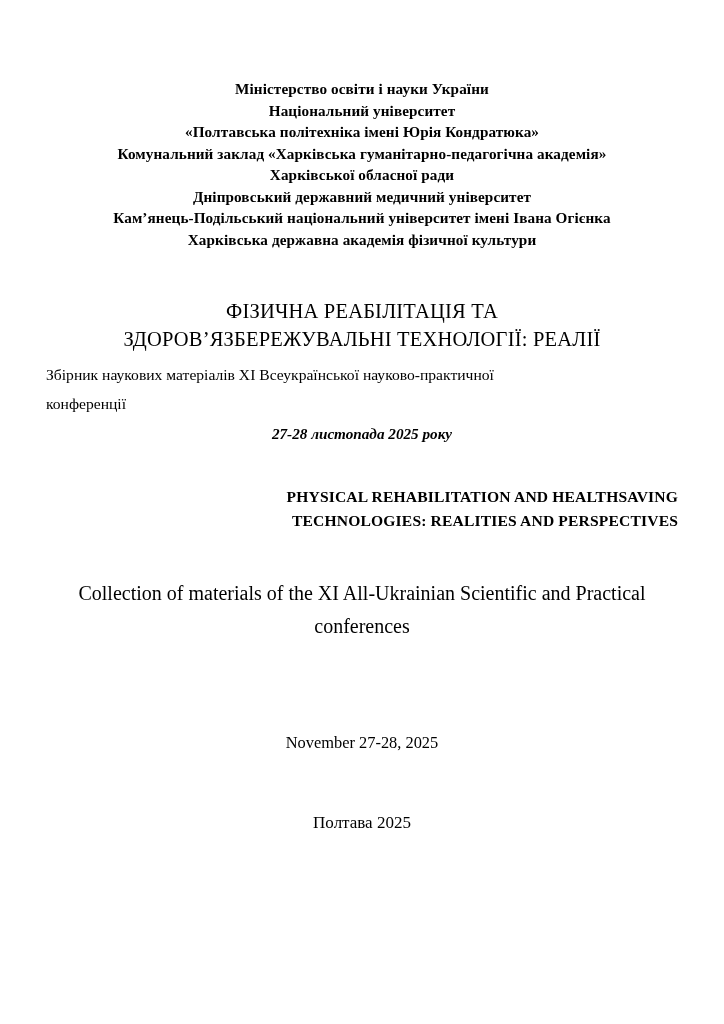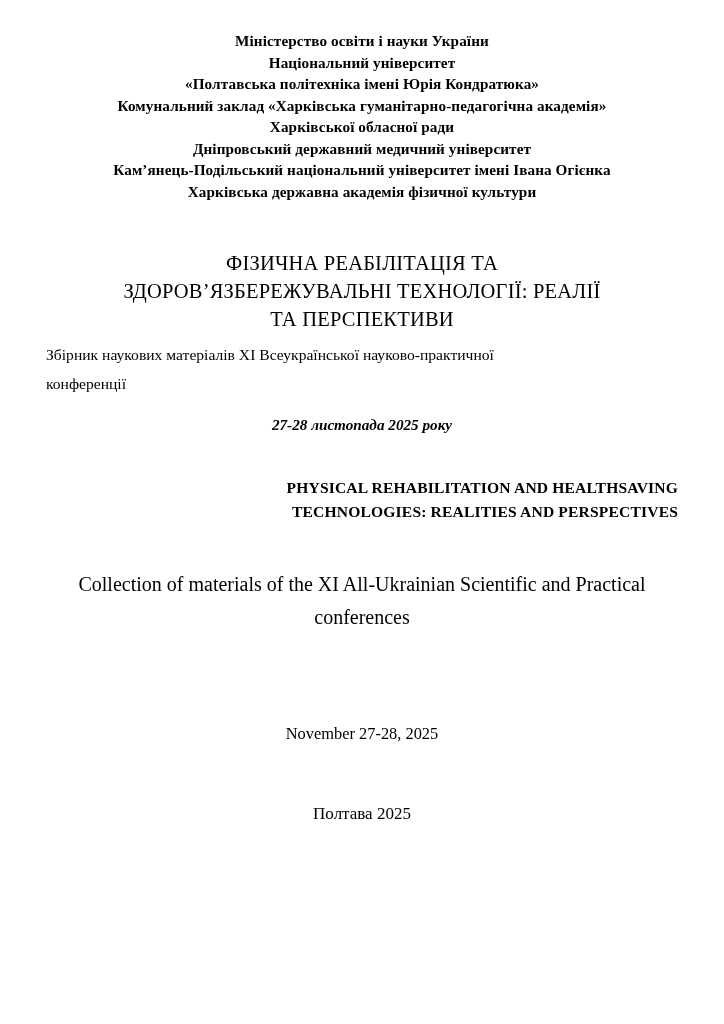--- a/index.html
+++ b/index.html
@@ -12,21 +12,21 @@
     height: 1024px;
     font-family: "Liberation Serif", "DejaVu Serif", serif;
     color: #000000;
     position: relative;
     overflow: hidden;
   }
   .page {
     width: 724px;
     height: 848px;
     box-sizing: border-box;
-    padding: 30px 46px 40px 46px;
+    padding: 78px 46px 40px 46px;
     display: block;
   }
 
   
   .institutions {
     text-align: center;
     font-weight: bold;
     font-size: 15.2px;
     line-height: 1.42;
     letter-spacing: 0.1px;
@@ -57,21 +57,21 @@
   }
   .subtitle-ua .line {
     display: block;
   }
 
   .date-ua {
     text-align: center;
     font-style: italic;
     font-weight: bold;
     font-size: 15.2px;
-    margin-top: 17px;
+    margin-top: 6px;
   }
 
   
   .title-en {
     text-align: right;
     font-weight: bold;
     font-size: 15.6px;
     line-height: 1.55;
     margin-top: 42px;
     letter-spacing: 0.15px;
@@ -115,21 +115,20 @@
     <span class="line">Комунальний заклад «Харківська гуманітарно-педагогічна академія»</span>
     <span class="line">Харківської обласної ради</span>
     <span class="line">Дніпровський державний медичний університет</span>
     <span class="line">Кам’янець-Подільський національний університет імені Івана Огієнка</span>
     <span class="line">Харківська державна академія фізичної культури</span>
   </div>
 
   <div class="title-ua">
     <span class="line">ФІЗИЧНА РЕАБІЛІТАЦІЯ ТА</span>
     <span class="line">ЗДОРОВ’ЯЗБЕРЕЖУВАЛЬНІ ТЕХНОЛОГІЇ: РЕАЛІЇ</span>
-    <span class="line">ТА ПЕРСПЕКТИВИ</span>
   </div>
 
   <div class="subtitle-ua">
     <span class="line">Збірник наукових матеріалів ХІ Всеукраїнської науково-практичної</span>
     <span class="line">конференції</span>
   </div>
 
   <div class="date-ua">27-28 листопада 2025 року</div>
 
   <div class="title-en">

